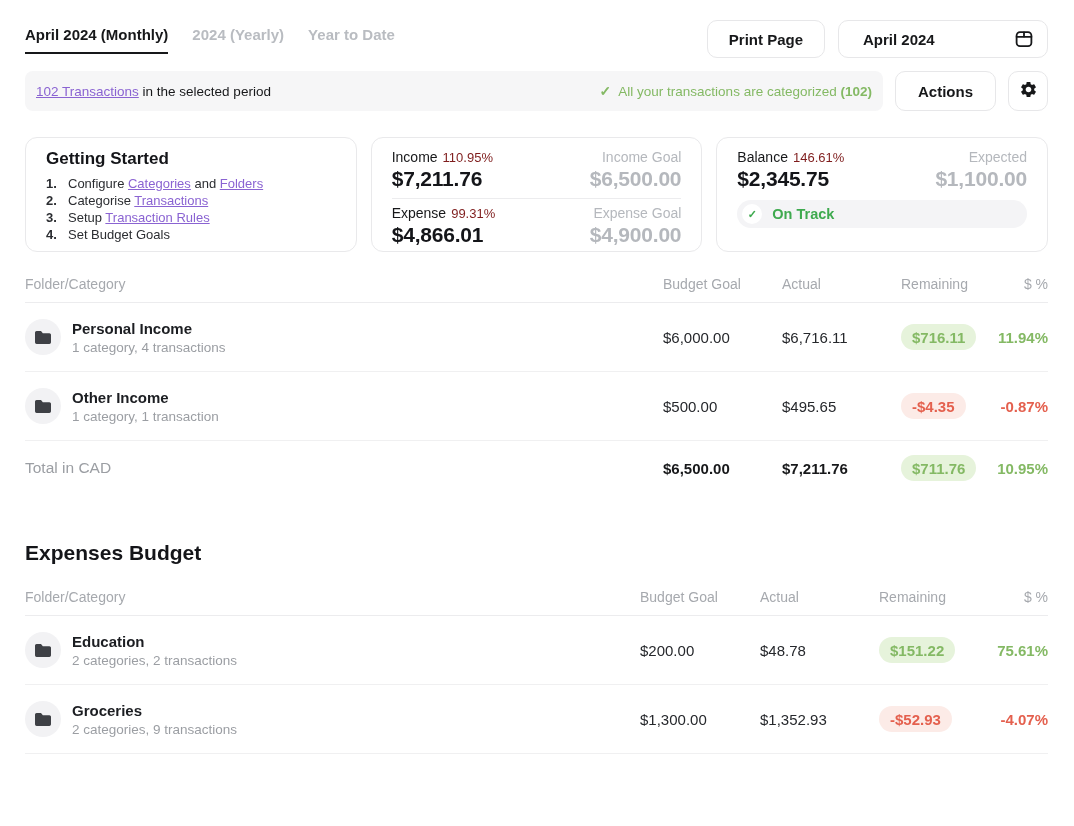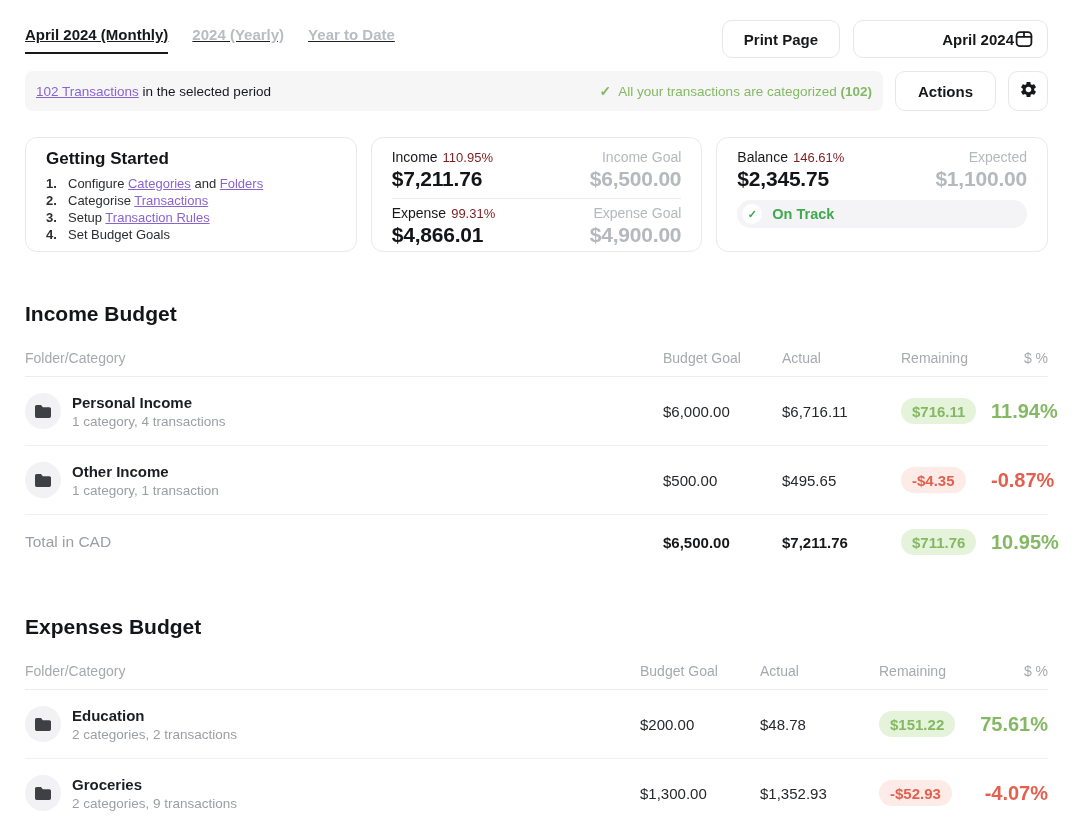--- a/index.html
+++ b/index.html
@@ -2,28 +2,28 @@
 <html><head>
 <meta charset="utf-8">
 <style>
   * { margin:0; padding:0; box-sizing:border-box; }
   html,body { width:1074px; height:826px; overflow:hidden; background:#fff;
     font-family:"Liberation Sans", sans-serif; color:#1c1e22; }
   .page { padding:20px 26px 0 25px; }
 
   
   .topbar { display:flex; justify-content:space-between; align-items:flex-start; }
-  .tabs { display:flex; gap:24px; padding-top:6px;text-decoration:underline; }
+  .tabs { display:flex; gap:24px; padding-top:6px; }
   .tab { font-size:15px; font-weight:700; color:#b9bcc1; padding-bottom:9px; cursor:pointer; white-space:nowrap; }
   .tab.active { color:#17181a; border-bottom:2px solid #17181a; }
   .topbar-right { display:flex; gap:13px; }
   .btn { background:#fff; border:1px solid #e7e7e9; border-radius:10px; height:38px;
     display:flex; align-items:center; font-size:15px; font-weight:700; color:#17181a; cursor:pointer; }
   .print-btn { padding:0 21px; }
-  .date-btn { width:195px; justify-content:flex-end; padding:0 13px 0 24px; }
+  .date-btn { width:210px; justify-content:space-between; padding:0 13px 0 24px; }
   .date-btn svg { display:block; }
 
   
   .notice-row { display:flex; gap:12px; margin-top:13px; height:40px; }
   .notice { flex:1; background:#f6f6f7; border-radius:8px; display:flex; align-items:center;
     justify-content:space-between; padding:0 11px; font-size:13.5px; }
   .notice-left { color:#17181a; }
   .notice-left a { color:#8a63d2; text-decoration:underline; cursor:pointer; }
   .notice-status { color:#84b964; display:flex; align-items:center; gap:7px; }
   .notice-status .cnt { font-weight:700; }
@@ -66,21 +66,21 @@
   .cat { display:flex; align-items:center; gap:11px; }
   .cat-icon { width:36px; height:36px; border-radius:50%; background:#f2f2f4; flex:none;
     display:flex; align-items:center; justify-content:center; }
   .cat-name { font-size:15px; font-weight:700; color:#1c1e22; }
   .cat-meta { font-size:13.5px; color:#9b9ea3; margin-top:3px; }
   .money { font-size:15px; color:#26282c; }
   .badge { justify-self:start; display:inline-block; padding:4.5px 11px; border-radius:999px;
     font-size:15px; font-weight:700; white-space:nowrap; }
   .badge.pos { color:#84b964; background:#e6f3db; }
   .badge.neg { color:#e4604e; background:#fcebe7; }
-  .pct { text-align:right; font-size:20px; font-weight:700; white-space:nowrap; }
+  .pct { text-align:right; font-size:15px; font-weight:700; white-space:nowrap; }
   .pct.pos { color:#84b964; }
   .pct.neg { color:#e4604e; }
   .total-row { padding:14px 0; border-bottom:none; }
   .total-label { font-size:15.5px; color:#9b9ea3; }
   .total-money { font-weight:700; color:#17181a; }
 </style>
 </head>
 <body>
 
 <div class="page">
@@ -186,21 +186,20 @@
         </div>
       </div>
       <div class="ontrack">
         <span class="ontrack-circle">✓</span>
         <span class="ontrack-label">On Track</span>
       </div>
     </div>
   </div>
 
   <section id="income-section">
-    <h2 class="section-title">Income Budget</h2>
     <div class="btable" id="income-table">
         <div class="thead grid-income">
           <div class="th">Folder/Category</div>
           <div class="th">Budget Goal</div>
           <div class="th">Actual</div>
           <div class="th">Remaining</div>
           <div class="th right">$ %</div>
         </div>
         <div class="trow grid-income">
           <div class="cat">

